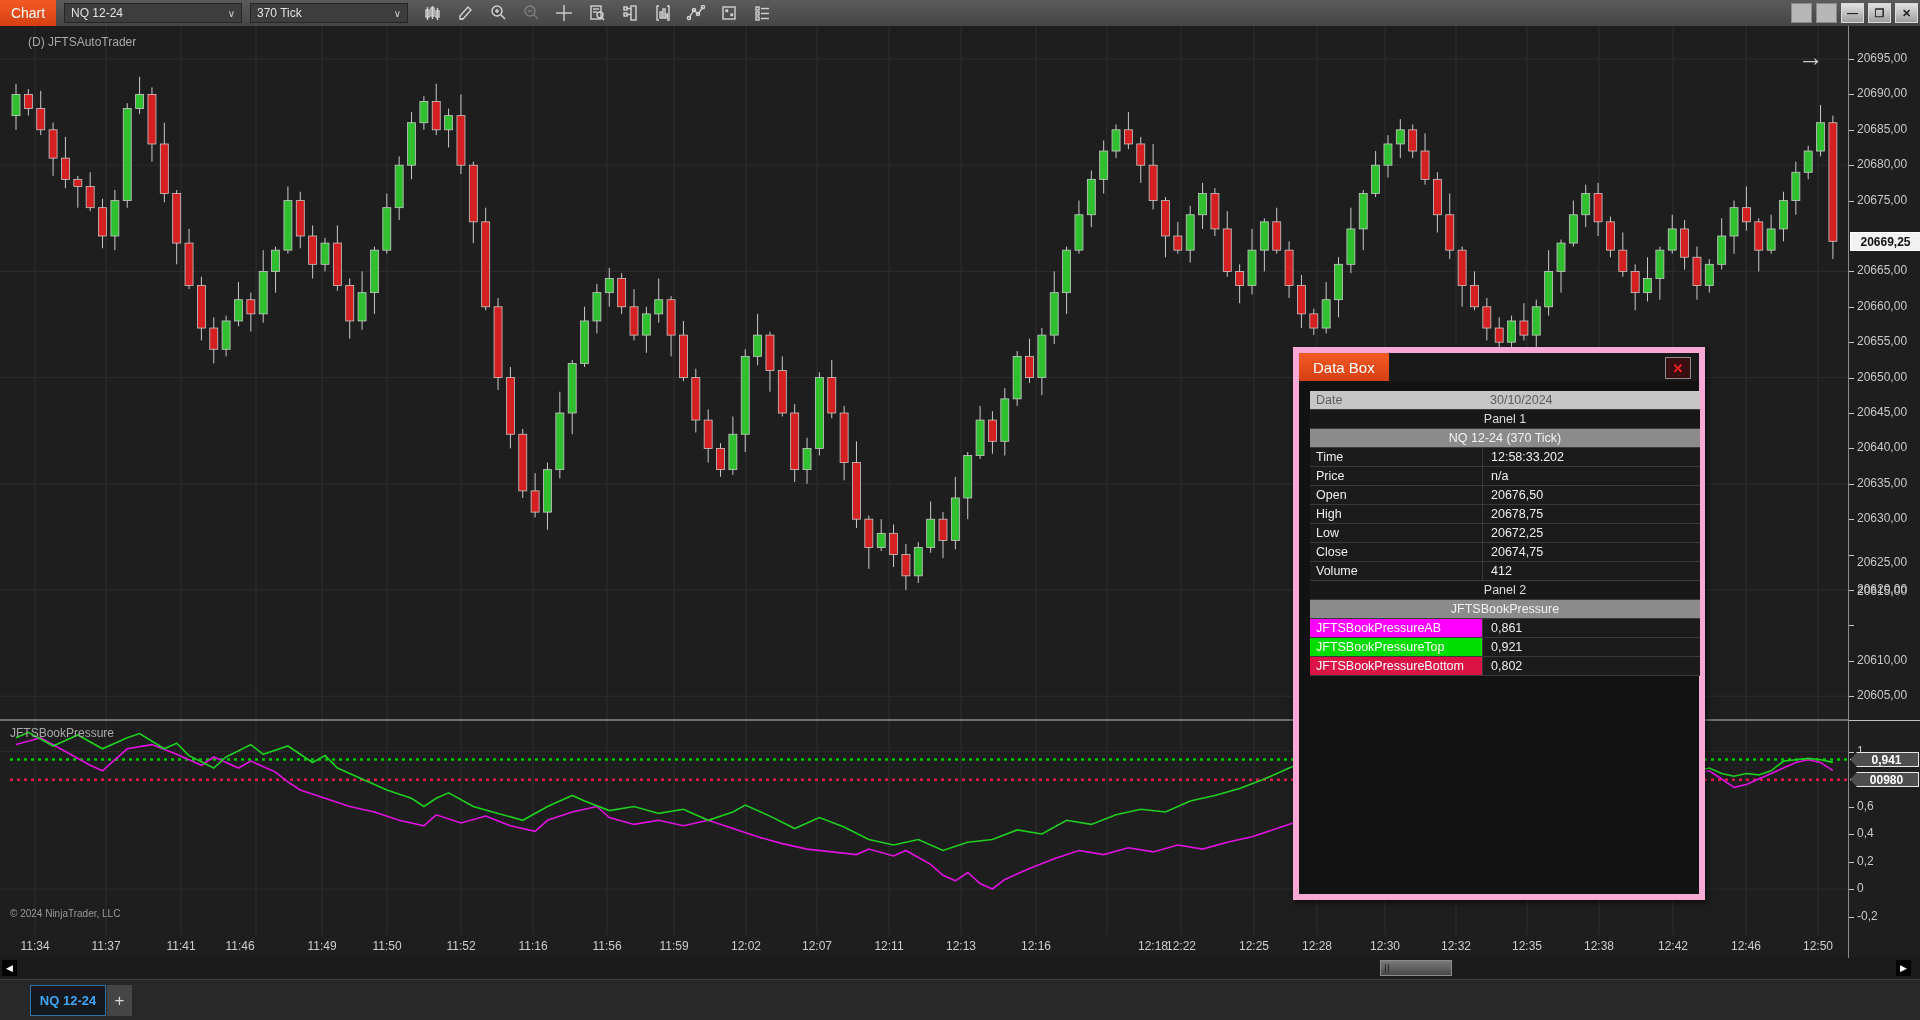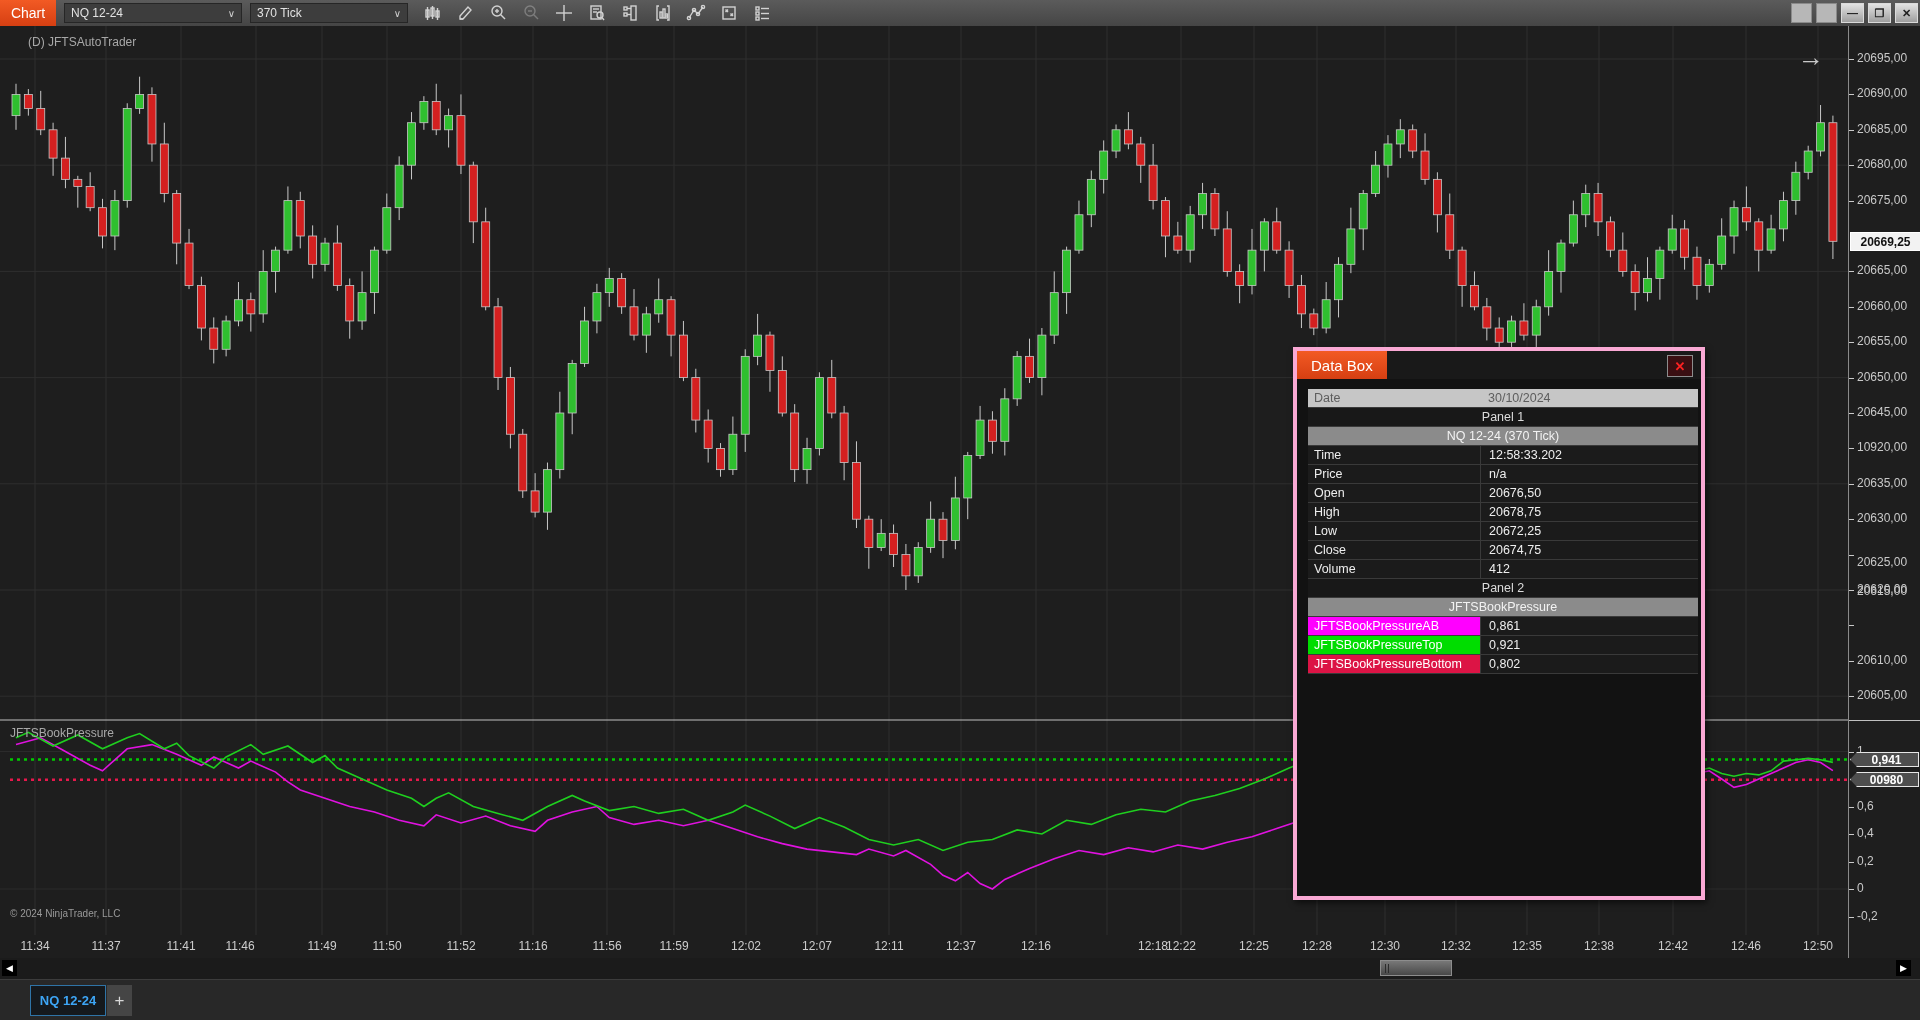--- a/index.html
+++ b/index.html
@@ -41,21 +41,21 @@
   .ind-box{position:absolute;left:1px;width:69px;height:15px;background:#4e4e4e;border:1px solid #e6e6e6;
            color:#fff;font-size:12px;font-weight:bold;display:flex;align-items:center;justify-content:center;z-index:8;
            clip-path:polygon(7px 0,100% 0,100% 100%,7px 100%,0 50%);padding-left:4px;box-sizing:border-box;}
 
   
   .time-axis{position:absolute;left:0;top:935px;width:1848px;height:23px;z-index:5;}
   .t-label{position:absolute;top:4px;transform:translateX(-50%);color:#cdcdcd;font-size:12px;}
 
   
   .databox{position:absolute;left:1293px;top:347px;width:412px;height:553px;background:#121212;
-           border:4px solid #f9a8d4;box-sizing:border-box;z-index:20;box-shadow:2px 3px 6px rgba(0,0,0,.55);}
+           border:6px solid #f9a8d4;box-sizing:border-box;z-index:20;box-shadow:2px 3px 6px rgba(0,0,0,.55);}
   .db-header{position:relative;height:28px;background:#191919;}
   .db-title{position:absolute;left:0;top:0;height:28px;background:linear-gradient(#f25a24,#d63f12);
             color:#fff;font-size:15px;display:flex;align-items:center;padding:0 14px;}
   .db-close{position:absolute;right:8px;top:4px;width:24px;height:20px;background:#3a0f12;border:1px solid #8d8d8d;
             color:#ff2222;font-weight:bold;font-size:13px;display:flex;align-items:center;justify-content:center;cursor:pointer;}
   .db-table{position:absolute;left:11px;top:38px;width:390px;}
   .db-row{display:flex;height:18px;align-items:center;font-size:12.5px;border-bottom:1px solid #3a3a3a;
           background:#1b1b1b;color:#eee;}
   .db-row .c1{width:172px;padding-left:6px;box-sizing:border-box;height:100%;display:flex;align-items:center;}
   .db-row .c2{flex:1;padding-left:8px;border-left:1px solid #3a3a3a;height:100%;display:flex;align-items:center;}
@@ -558,21 +558,21 @@
       <div class="ax-label" style="top:237px;">20665,00</div>
       <div class="ax-tick" style="top:281px;"></div>
       <div class="ax-label" style="top:273px;">20660,00</div>
       <div class="ax-tick" style="top:316px;"></div>
       <div class="ax-label" style="top:308px;">20655,00</div>
       <div class="ax-tick" style="top:352px;"></div>
       <div class="ax-label" style="top:344px;">20650,00</div>
       <div class="ax-tick" style="top:387px;"></div>
       <div class="ax-label" style="top:379px;">20645,00</div>
       <div class="ax-tick" style="top:422px;"></div>
-      <div class="ax-label" style="top:414px;">10920,00</div>
+      <div class="ax-label" style="top:414px;">20640,00</div>
       <div class="ax-tick" style="top:458px;"></div>
       <div class="ax-label" style="top:450px;">20635,00</div>
       <div class="ax-tick" style="top:493px;"></div>
       <div class="ax-label" style="top:485px;">20630,00</div>
       <div class="ax-tick" style="top:529px;"></div>
       <div class="ax-label" style="top:521px;margin-top:8px;">20625,00</div>
       <div class="ax-tick" style="top:564px;"></div>
       <div class="ax-label" style="top:556px;">20620,00</div>
       <div class="ax-tick" style="top:599px;"></div>
       <div class="ax-label" style="top:558px;">20615,00</div>
@@ -605,21 +605,21 @@
       <div class="t-label" style="left:240px;">11:46</div>
       <div class="t-label" style="left:322px;">11:49</div>
       <div class="t-label" style="left:387px;">11:50</div>
       <div class="t-label" style="left:461px;">11:52</div>
       <div class="t-label" style="left:533px;">11:16</div>
       <div class="t-label" style="left:607px;text-align:center;">11:56</div>
       <div class="t-label" style="left:674px;">11:59</div>
       <div class="t-label" style="left:746px;">12:02</div>
       <div class="t-label" style="left:817px;">12:07</div>
       <div class="t-label" style="left:889px;">12:11</div>
-      <div class="t-label" style="left:961px;">12:37</div>
+      <div class="t-label" style="left:961px;">12:13</div>
       <div class="t-label" style="left:1036px;">12:16</div>
       <div class="t-label" style="left:1153px;">12:18</div>
       <div class="t-label" style="left:1181px;">12:22</div>
       <div class="t-label" style="left:1254px;">12:25</div>
       <div class="t-label" style="left:1317px;">12:28</div>
       <div class="t-label" style="left:1385px;">12:30</div>
       <div class="t-label" style="left:1456px;">12:32</div>
       <div class="t-label" style="left:1527px;">12:35</div>
       <div class="t-label" style="left:1599px;">12:38</div>
       <div class="t-label" style="left:1673px;">12:42</div>

